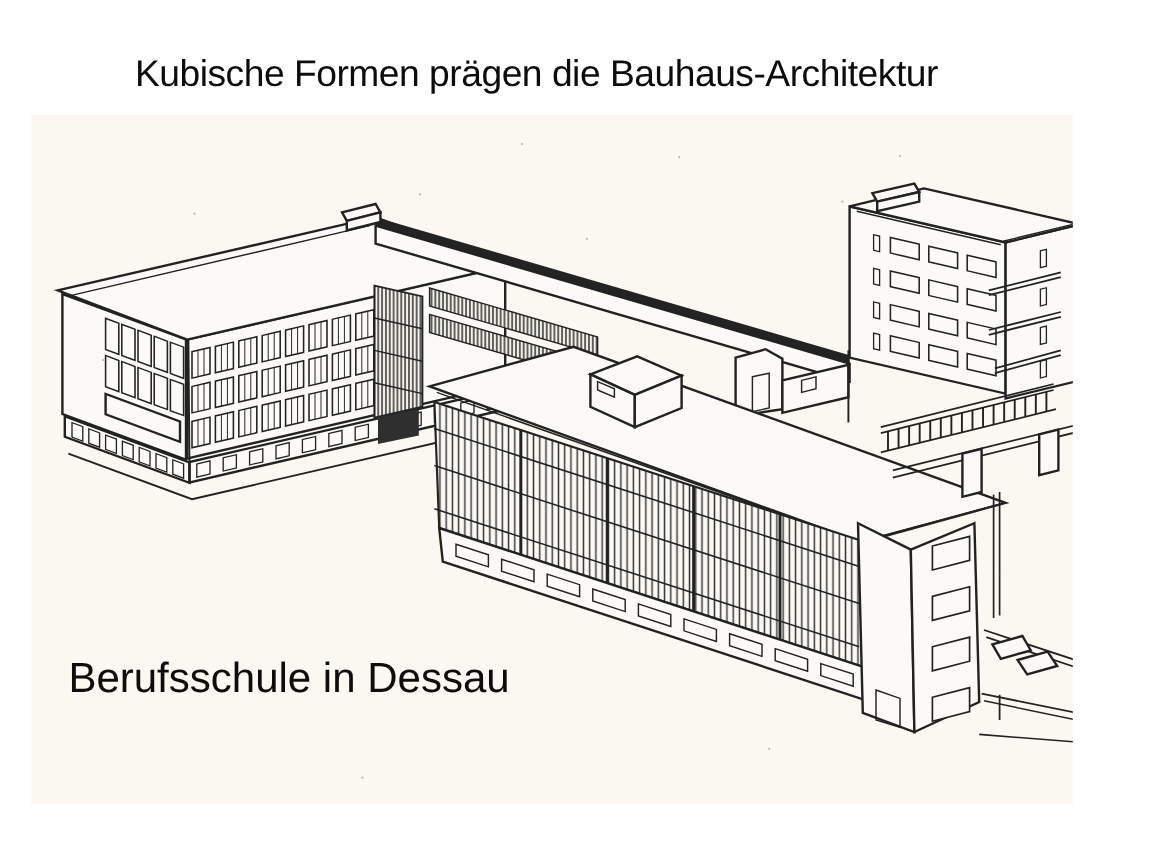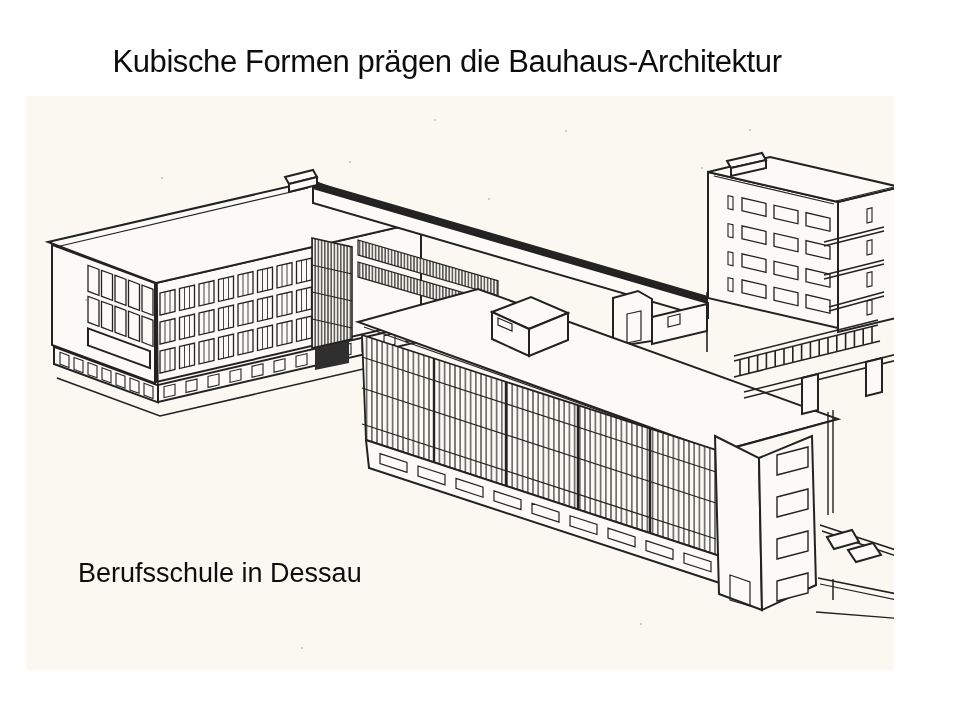--- a/index.html
+++ b/index.html
@@ -1,20 +1,20 @@
 <!DOCTYPE html>
 <html><head>
 <meta charset="utf-8">
 <style>
   html,body{margin:0;padding:0;background:#fff;}
   .slide{position:relative;width:894px;height:720px;background:#ffffff;overflow:hidden;
          font-family:"Liberation Sans",sans-serif;}
   .slide-title{position:absolute;top:44px;left:0;width:100%;text-align:center;
          font-size:31px;letter-spacing:-0.4px;color:#0d0d0d;white-space:nowrap;}
-  .caption{position:absolute;top:558px;left:57px;font-size:27px;color:#0d0d0d;margin-left:21px;}
+  .caption{position:absolute;top:546px;left:57px;font-size:35px;color:#0d0d0d;}
   svg{position:absolute;left:0;top:0;}
   .wall{fill:#fbfaf6;stroke:#222;stroke-width:2;}
   .thin{fill:none;stroke:#222;stroke-width:1.2;}
   .ln{fill:none;stroke:#222;}
 </style>
 </head>
 <body>
 
 <div class="slide">
 

